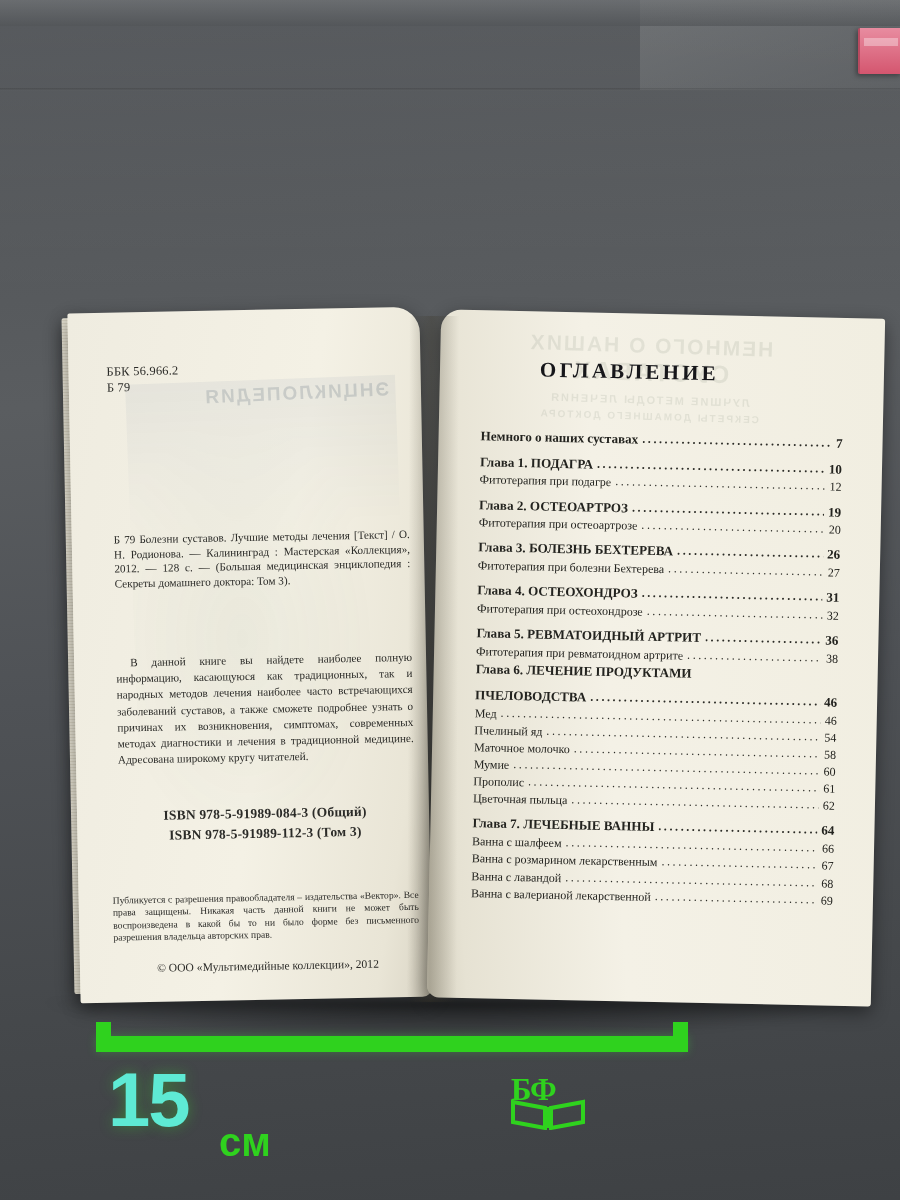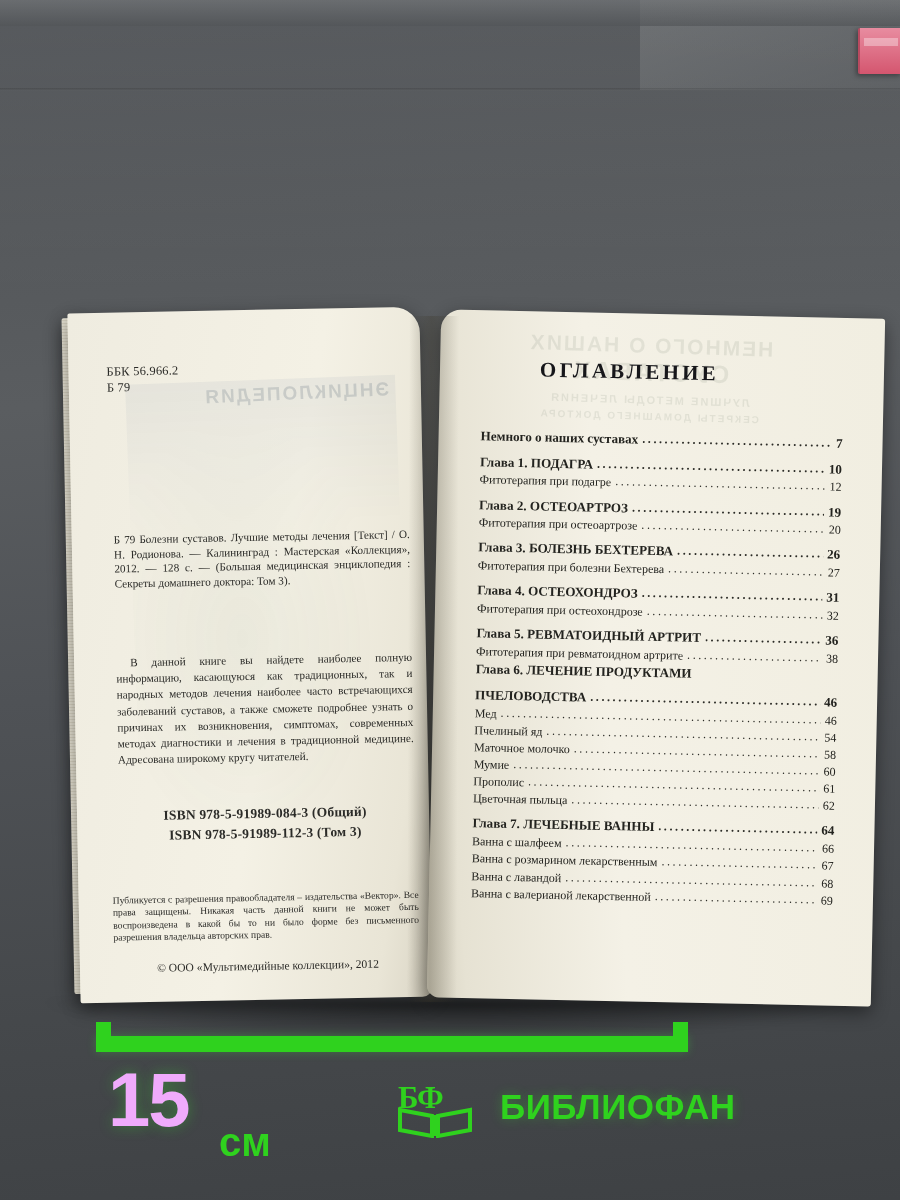--- a/index.html
+++ b/index.html
@@ -171,33 +171,33 @@
     background:#2fd21e;
     box-shadow:0 0 10px rgba(60,255,60,.25);
   }
   .ruler:before,.ruler:after{
     content:"";position:absolute;top:-14px;width:15px;height:30px;background:#2fd21e;
   }
   .ruler:before{left:0;}
   .ruler:after{right:0;}
   .cm-text{
     position:absolute;left:108px;top:1062px;
-    color:#f0abfc;font-family:"Liberation Sans",sans-serif;font-weight:700;
+    color:#5eead4;font-family:"Liberation Sans",sans-serif;font-weight:700;
     font-size:76px;letter-spacing:-2px;line-height:1;
     text-shadow:0 0 14px rgba(50,230,40,.35);
   }
   .cm-unit{
     position:absolute;left:219px;top:1120px;
     color:#2fd21e;font-family:"Liberation Sans",sans-serif;font-weight:700;
     font-size:40px;letter-spacing:0;
   }
   
   .logo{
     position:absolute;left:398px;top:1068px;width:300px;height:78px;
-    display:flex;align-items:center;gap:28px;
+    display:flex;align-items:center;gap:16px;flex-direction:column;
   }
   .logo-mark{
     position:relative;width:74px;height:62px;flex:0 0 auto;
   }
   .logo-mark .bf{
     position:absolute;left:0;top:4px;
     font-family:"Liberation Serif",serif;font-weight:700;font-size:31px;
     color:#2fd21e;letter-spacing:-1px;
   }
   .logo-book{
@@ -392,14 +392,13 @@
 
 <div class="logo">
   <div class="logo-mark">
     <span class="bf">БФ</span>
     <svg class="logo-book" viewBox="0 0 74 32">
       <path d="M2 4 L34 10 L34 30 L2 24 Z" fill="none" stroke="#2fd21e" stroke-width="4"></path>
       <path d="M72 4 L40 10 L40 30 L72 24 Z" fill="none" stroke="#2fd21e" stroke-width="4"></path>
       <rect x="34" y="9" width="6" height="21" fill="#2fd21e"></rect>
     </svg>
   </div>
-  <div class="logo-text">БИБЛИОФАН</div>
 </div>
 
 </body></html>

